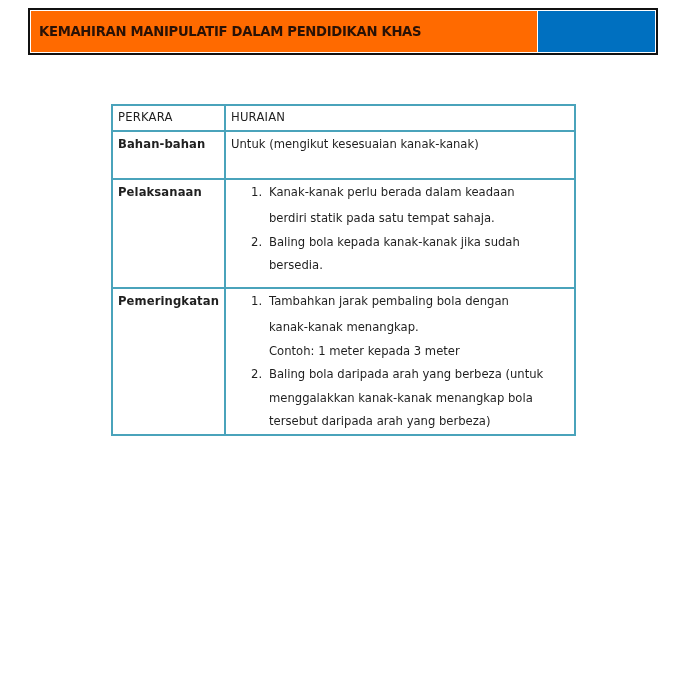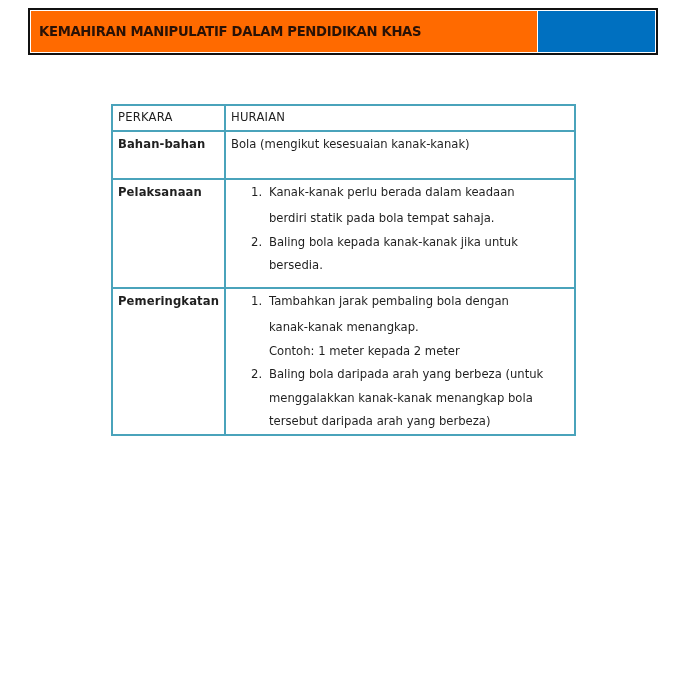--- a/index.html
+++ b/index.html
@@ -122,56 +122,56 @@
       <td style="border-color: rgb(74, 163, 187);">
         <span class="label-plain">HURAIAN</span>
       </td>
     </tr>
 
     <tr class="row-bahan">
       <td class="col-a" style="border-color: rgb(74, 163, 187);">
         <span class="label-bold cell-text">Bahan-bahan</span>
       </td>
       <td style="border-color: rgb(74, 163, 187);">
-        <div class="cell-text">Bola (mengikut kesesuaian kanak-kanak)</div>
+        <div class="cell-text">Untuk (mengikut kesesuaian kanak-kanak)</div>
       </td>
     </tr>
 
 
     <tr class="row-pelaksanaan">
       <td class="col-a" style="border-color: rgb(74, 163, 187);">
         <span class="label-bold cell-text">Pelaksanaan</span>
       </td>
       <td style="border-color: rgb(74, 163, 187);">
         <ol class="steps">
           <li>
             <span class="num">1.</span>
             <div class="line first">Kanak-kanak perlu berada dalam keadaan</div>
-            <div class="sub-line">berdiri statik pada bola tempat sahaja.</div>
+            <div class="sub-line">berdiri statik pada satu tempat sahaja.</div>
           </li>
           <li>
             <span class="num">2.</span>
-            <div class="sub-line">Baling bola kepada kanak-kanak jika untuk</div>
+            <div class="sub-line">Baling bola kepada kanak-kanak jika sudah</div>
             <div class="sub-line">bersedia.</div>
           </li>
         </ol>
       </td>
     </tr>
 
     <tr class="row-pemeringkatan">
       <td class="col-a" style="border-color: rgb(74, 163, 187);">
         <span class="label-bold cell-text">Pemeringkatan</span>
       </td>
       <td style="border-color: rgb(74, 163, 187);">
         <ol class="steps">
           <li>
             <span class="num">1.</span>
             <div class="line first">Tambahkan jarak pembaling bola dengan</div>
             <div class="sub-line">kanak-kanak menangkap.</div>
-            <div class="sub-line">Contoh: 1 meter kepada 2 meter</div>
+            <div class="sub-line">Contoh: 1 meter kepada 3 meter</div>
           </li>
           <li>
             <span class="num">2.</span>
             <div class="sub-line">Baling bola daripada arah yang berbeza (untuk</div>
             <div class="sub-line">menggalakkan kanak-kanak menangkap bola</div>
             <div class="sub-line">tersebut daripada arah yang berbeza)</div>
           </li>
         </ol>
       </td>
     </tr>

